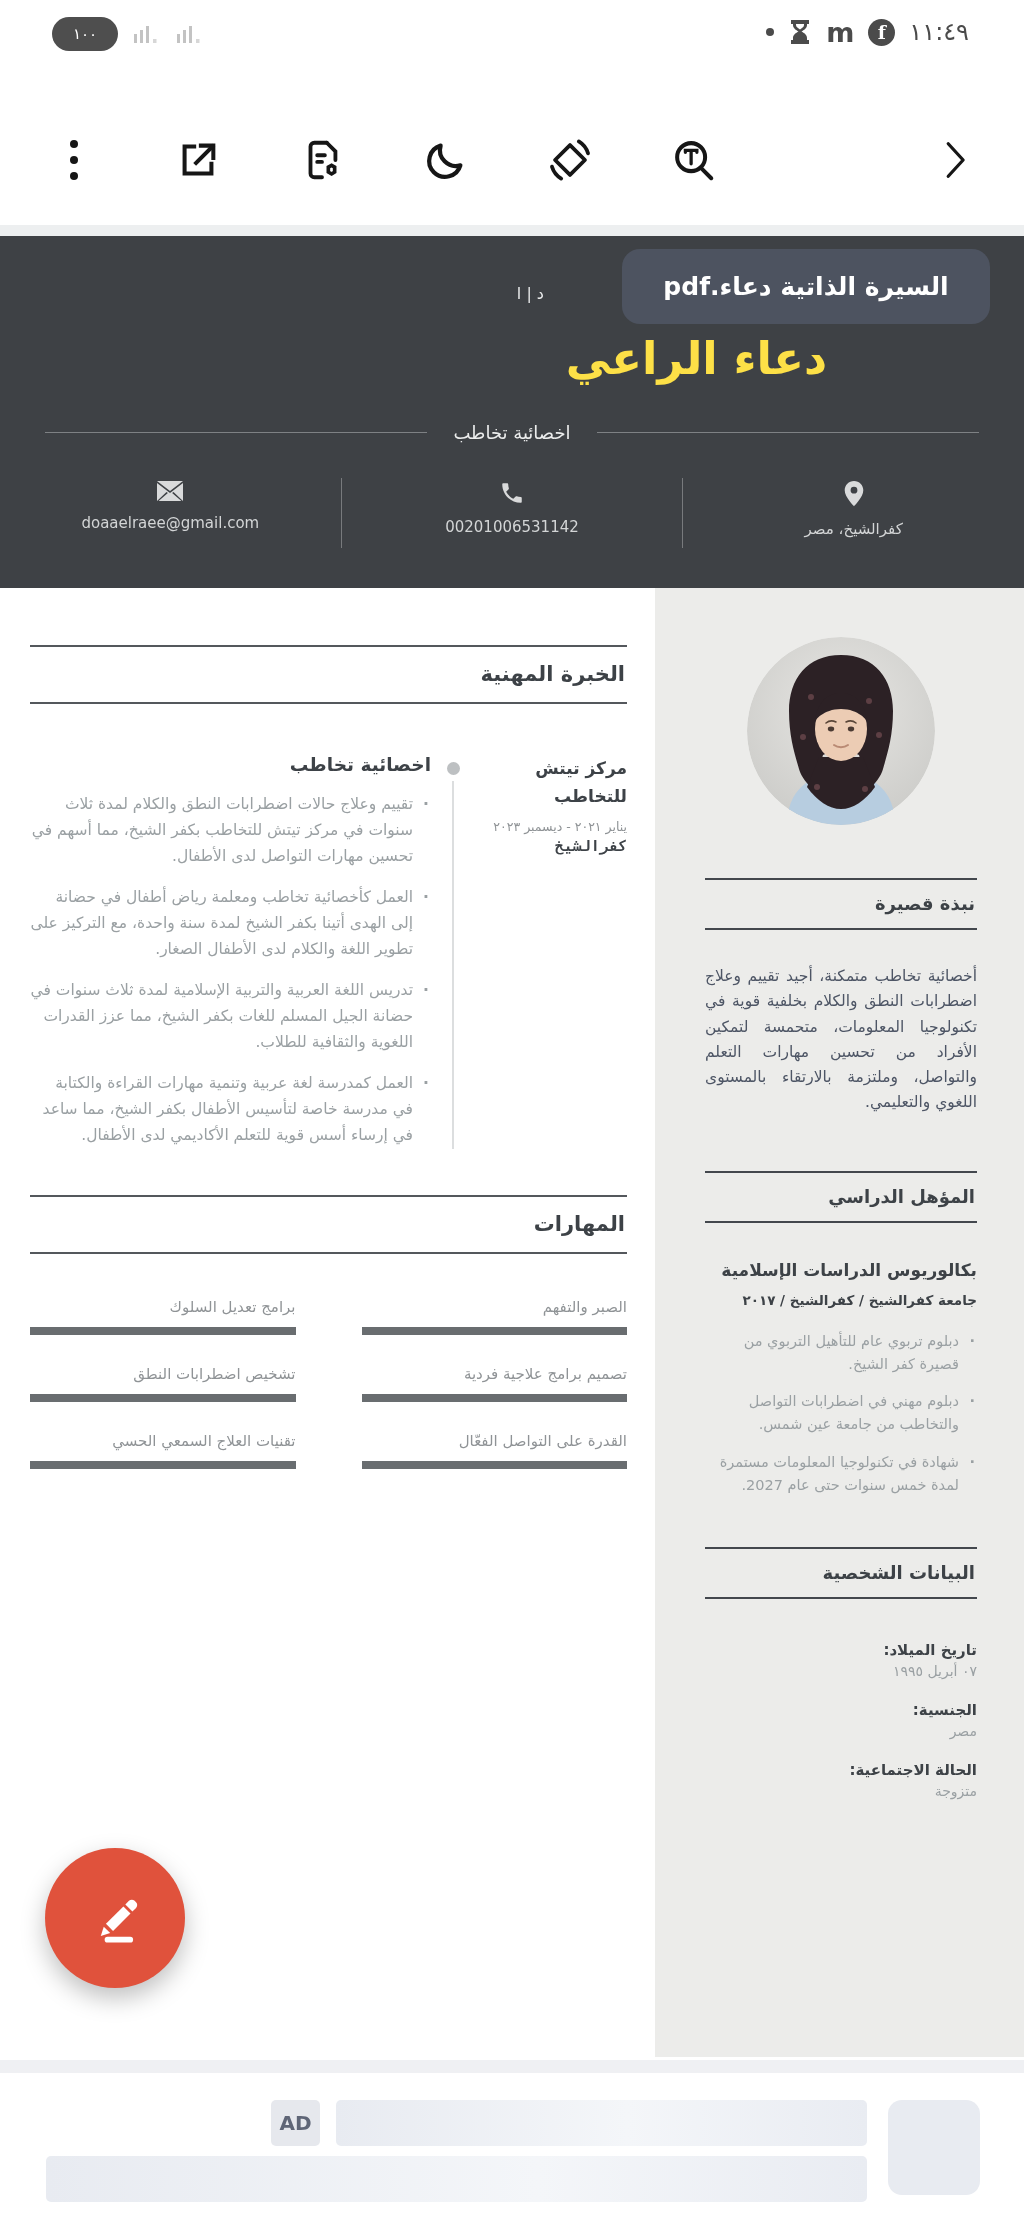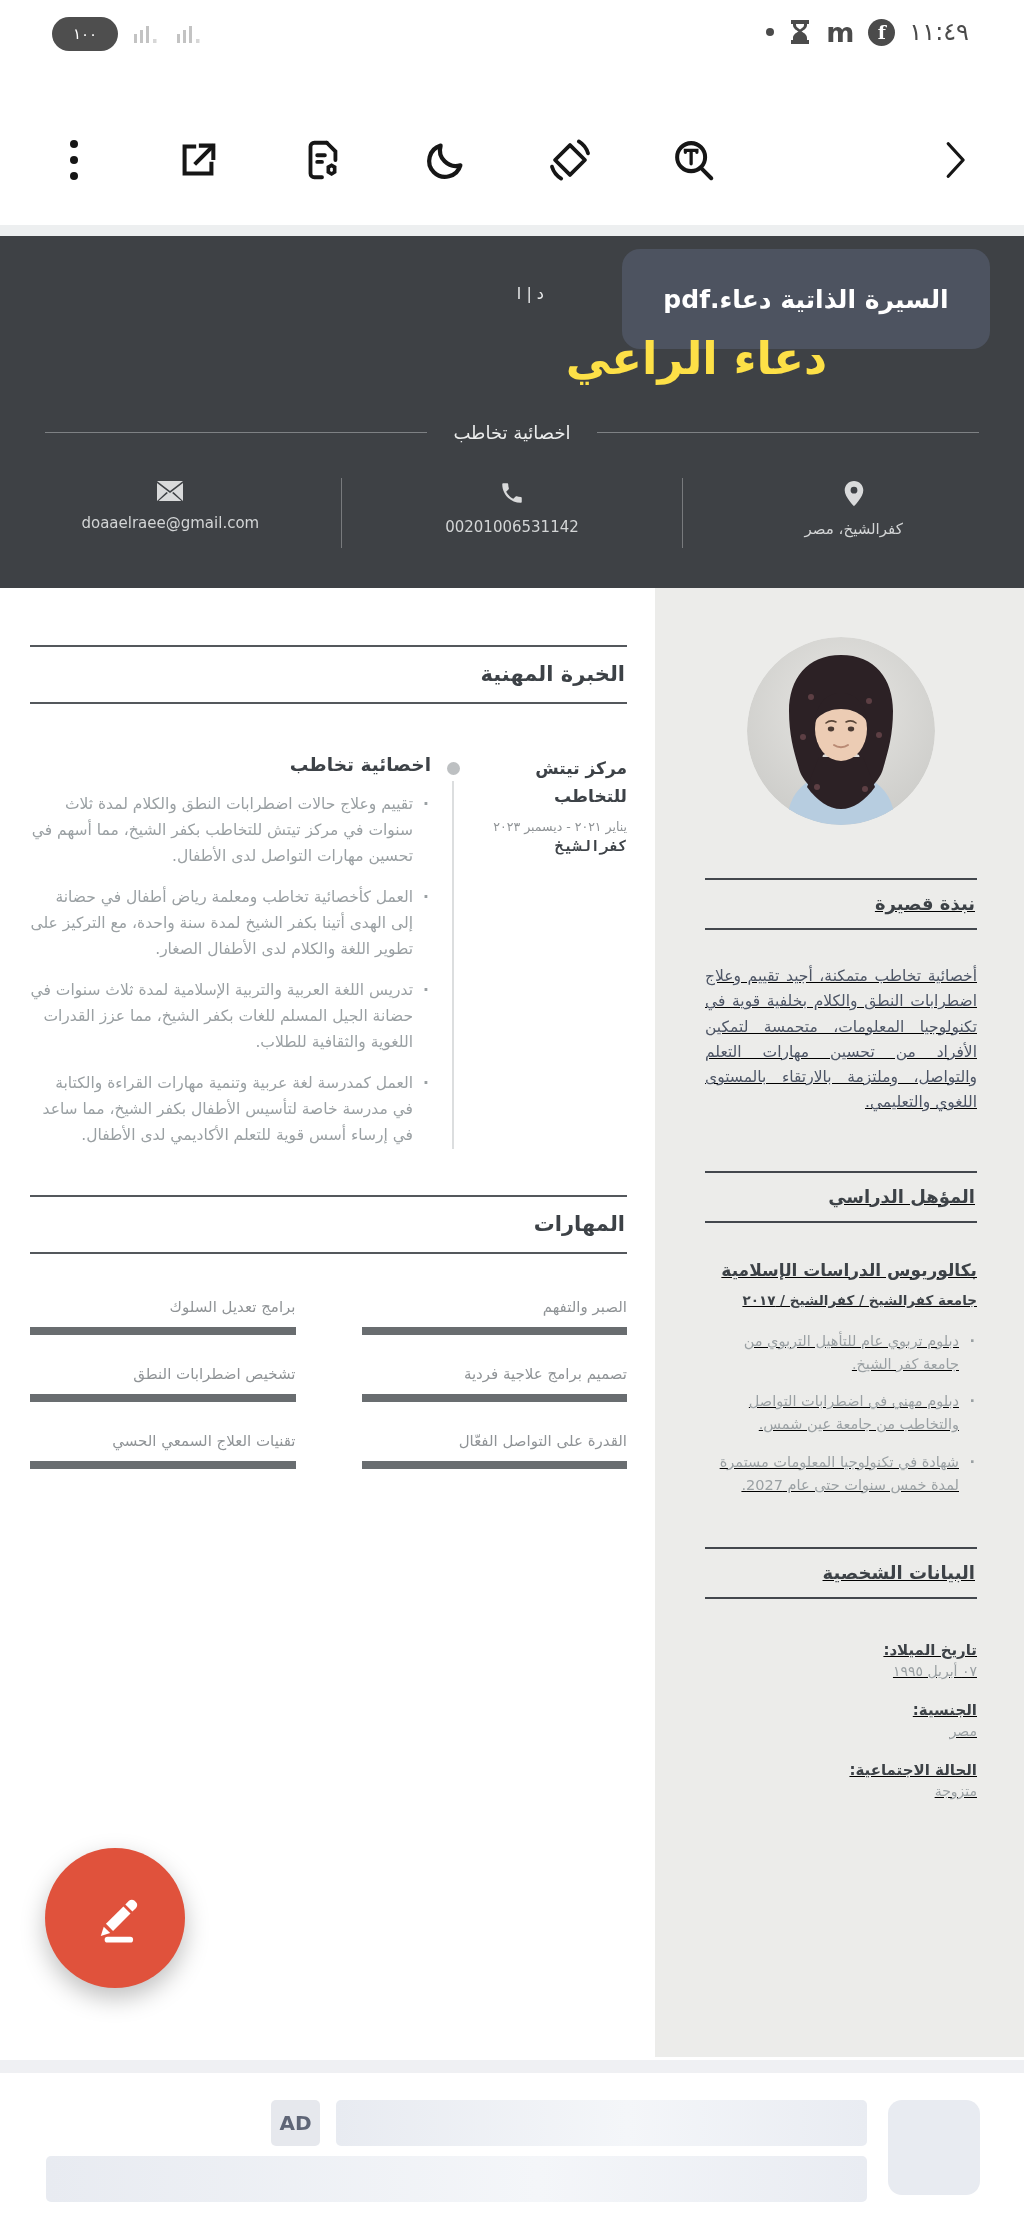--- a/index.html
+++ b/index.html
@@ -22,38 +22,38 @@
   .sb-time { font-size:24px; letter-spacing:1px; }
   .fb-circle { width:27px; height:27px; border-radius:50%; background:#4b4b4b; color:#fff; display:flex; align-items:center; justify-content:center; font-size:19px; font-weight:bold; font-family:"DejaVu Serif", serif; }
   
   .toolbar { position:absolute; top:95px; left:0; width:1024px; height:130px; background:#fff; display:flex; align-items:center; gap:76px; padding-left:50px; }
   .tb-icon { width:48px; height:48px; display:flex; align-items:center; justify-content:center; }
   .tb-chevron { position:absolute; right:52px; top:0; height:130px; display:flex; align-items:center; }
   .band1 { position:absolute; top:225px; left:0; width:1024px; height:11px; background:#edeff0; }
   
   .doc-header { position:absolute; top:236px; left:0; width:1024px; height:352px; background:#3e4145; direction:rtl; }
   .file-badge {
-    position:absolute; top:13px; right:34px; width:368px; height:100px; border-radius:18px;
+    position:absolute; top:13px; right:34px; width:368px; height:75px; border-radius:18px;
     background:#4d5360; color:#fff; display:flex; align-items:center; justify-content:center;
     font-size:25px; font-weight:bold; direction:rtl;
   }
   .initials { position:absolute; top:48px; right:480px; color:#e9eaeb; font-size:16px; letter-spacing:2px; direction:rtl; }
   .big-name { position:absolute; top:96px; right:0; width:655px; min-width:655px; text-align:center; color:#fde047; font-size:45px; font-weight:bold; letter-spacing:11px; direction:rtl; white-space:nowrap; }
   .subtitle-row { position:absolute; top:186px; left:45px; right:45px; display:flex; align-items:center; gap:26px; }
   .subtitle-row .hline { flex:1; height:1px; background:#7e8184; }
   .subtitle-row .sub { color:#eceded; font-size:18px; white-space:nowrap; }
   .contact-row { position:absolute; top:240px; left:0; width:1024px; height:78px; display:flex; direction:rtl; }
   .contact-cell { flex:1; display:flex; flex-direction:column; align-items:center; justify-content:flex-start; gap:12px; padding-top:4px; }
   .c-div { width:1px; background:rgba(255,255,255,.30); margin:2px 0 6px 0; }
   .contact-label { color:#d3d5d6; font-size:15px; }
   .latin { direction:ltr; }
   
   .doc-body { position:absolute; top:588px; left:0; width:1024px; height:1469px; background:#fff; }
   .main-col { position:absolute; top:0; left:0; width:655px; height:1469px; background:#fff; direction:rtl; padding:0 28px 0 30px; }
-  .side-col { position:absolute; top:0; left:655px; width:369px; height:1469px; background:#ececea; direction:rtl; padding:0 47px 0 50px;text-decoration:underline; }
+  .side-col { position:absolute; top:0; left:655px; width:369px; height:1469px; background:#ececea; direction:rtl; padding:0 47px 0 50px; }
   .sec-head { }
   .sec-head .rule { height:2px; background:#54585c; }
   .sec-head .t { font-size:21px; font-weight:bold; color:#3d4247; padding:15px 2px 16px 0; }
   .side-col .sec-head .rule { background:#43474d; }
   .side-col .sec-head .t { font-size:18px; padding:13px 2px 14px 0; }
   
   .exp-entry { display:flex; margin-top:50px; }
   .exp-meta { width:152px; flex:none; }
   .exp-company { font-size:17px; font-weight:bold; color:#3d4247; line-height:1.65; }
   .exp-date { font-size:12.5px; color:#8f9396; margin-top:9px; }
@@ -324,21 +324,21 @@
       <p class="about-text">أخصائية تخاطب متمكنة، أجيد تقييم وعلاج اضطرابات النطق والكلام بخلفية قوية في تكنولوجيا المعلومات، متحمسة لتمكين الأفراد من تحسين مهارات التعلم والتواصل، وملتزمة بالارتقاء بالمستوى اللغوي والتعليمي.</p>
 
       <div class="sec-head edu-head">
         <div class="rule"></div>
         <div class="t">المؤهل الدراسي</div>
         <div class="rule"></div>
       </div>
       <div class="edu-degree">بكالوريوس الدراسات الإسلامية</div>
       <div class="edu-uni">جامعة كفرالشيخ / كفرالشيخ / ٢٠١٧</div>
       <ul class="blts">
-        <li>دبلوم تربوي عام للتأهيل التربوي من جامعة كفر الشيخ.</li>
+        <li>دبلوم تربوي عام للتأهيل التربوي من قصيرة كفر الشيخ.</li>
         <li>دبلوم مهني في اضطرابات التواصل والتخاطب من جامعة عين شمس.</li>
         <li>شهادة في تكنولوجيا المعلومات مستمرة لمدة خمس سنوات حتى عام 2027.</li>
       </ul>
 
       <div class="sec-head pers-head">
         <div class="rule"></div>
         <div class="t">البيانات الشخصية</div>
         <div class="rule"></div>
       </div>
       <div class="pers-fields">

